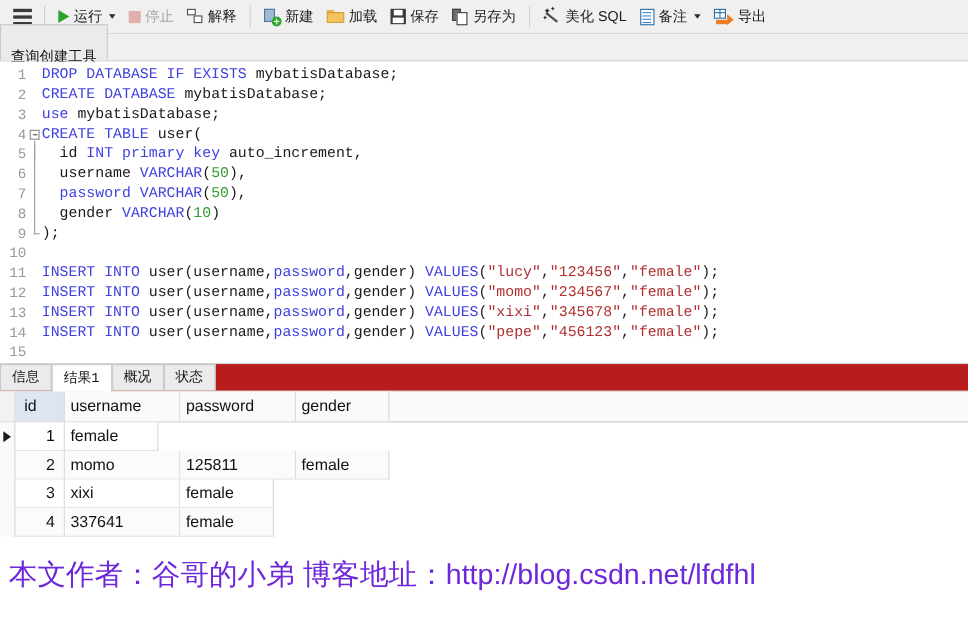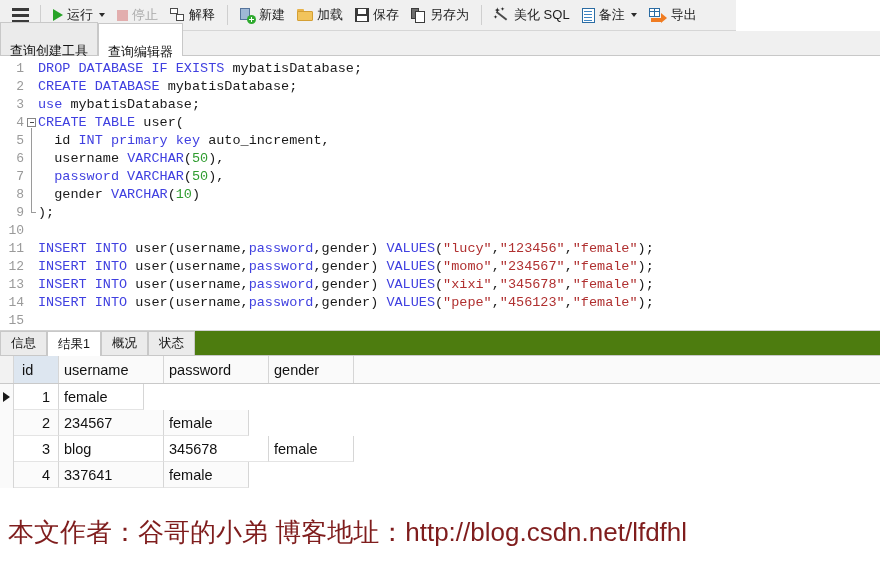--- a/index.html
+++ b/index.html
@@ -18,21 +18,21 @@
     position: relative;
     width: 880px;
     height: 571px;
     background: #ffffff;
   }
 
   
   .toolbar {
     position: absolute;
     left: 0; top: 0;
-    width: 736px; height: 31px;
+    width: 880px; height: 31px;
     background: #f0f0f0;
     border-bottom: 1px solid #d6d6d6;
     display: flex;
     align-items: center;
     box-sizing: border-box;
   }
   .tb-item {
     display: flex;
     align-items: center;
     height: 24px;
@@ -291,26 +291,27 @@
   .src { flex: 1 1 auto; color: #1a1a1a; }
   .kw  { color: #4040e0; margin-top: 44px; }
   .num { color: #2f9c2f; }
   .str { color: #b03030; }
 
   
   .restabs {
     position: absolute;
     left: 0; top: 330px;
     width: 880px; height: 26px;
-    background: #4d7c0f;
+    background: #b91c1c;
     border-top: 1px solid #d2d2d2;
     border-bottom: 1px solid #c8c8c8;
     box-sizing: border-box;
     display: flex;
     align-items: flex-end;
+    font-family: Liberation Mono, monospace;
   }
   .rtab {
     height: 24px;
     line-height: 23px;
     padding: 0 10px;
     font-size: 12.5px;
     color: #141414;
     background: #ebebeb;
     border: 1px solid #c8c8c8;
     border-bottom: none;
@@ -371,25 +372,24 @@
   .c-gender  { width: 85px;  flex: 0 0 85px; }
   .ghead .c-id { justify-content: flex-start; padding-left: 8px; }
   .grid .gbody .grow:nth-child(odd) .cell { background: #ffffff; }
   .grid .gbody .grow:nth-child(even) .cell { background: #fbfbfb; }
 
   
   .watermark {
     position: absolute;
     left: 8px; top: 505px;
     font-size: 26px;
-    color: #7f1d1d;
+    color: #6d28d9;
     white-space: nowrap;
     letter-spacing: 0px;
     font-family: "Liberation Sans", sans-serif;
-    margin-top: 10px;
   }
   .blank-bottom {
     position: absolute;
     left: 0; top: 492px;
     width: 880px; height: 79px;
     background: #ffffff;
   }
 </style>
 </head>
 <body>
@@ -487,21 +487,20 @@
         <span class="grid"></span>
           <span class="shaft"></span>
           <span class="head"></span>
       </span>
       <span class="tb-label">导出</span>
     </div>
   </div>
 
   <div class="tabstrip">
     <div class="tab">查询创建工具</div>
-    <div class="tab active">查询编辑器</div>
   </div>
 
   <div class="editor">
     <div class="code" id="code-area"><div class="ln-row"><div class="ln">1</div><div class="fold"></div><div class="src"><span class="kw">DROP DATABASE IF EXISTS</span><span> mybatisDatabase;</span></div></div><div class="ln-row"><div class="ln">2</div><div class="fold"></div><div class="src"><span class="kw">CREATE DATABASE</span><span> mybatisDatabase;</span></div></div><div class="ln-row"><div class="ln">3</div><div class="fold"></div><div class="src"><span class="kw">use</span><span> mybatisDatabase;</span></div></div><div class="ln-row"><div class="ln">4</div><div class="fold"><span class="box"></span><span class="vline"></span></div><div class="src"><span class="kw">CREATE TABLE</span><span> </span><span>user</span><span>(</span></div></div><div class="ln-row"><div class="ln">5</div><div class="fold"><span class="vfull"></span></div><div class="src"><span>  id </span><span class="kw">INT primary key</span><span> auto_increment,</span></div></div><div class="ln-row"><div class="ln">6</div><div class="fold"><span class="vfull"></span></div><div class="src"><span>  username </span><span class="kw">VARCHAR</span><span>(</span><span class="num">50</span><span>),</span></div></div><div class="ln-row"><div class="ln">7</div><div class="fold"><span class="vfull"></span></div><div class="src"><span>  </span><span class="kw">password VARCHAR</span><span>(</span><span class="num">50</span><span>),</span></div></div><div class="ln-row"><div class="ln">8</div><div class="fold"><span class="vfull"></span></div><div class="src"><span>  gender </span><span class="kw">VARCHAR</span><span>(</span><span class="num">10</span><span>)</span></div></div><div class="ln-row"><div class="ln">9</div><div class="fold"><span class="vend"></span></div><div class="src"><span>);</span></div></div><div class="ln-row"><div class="ln">10</div><div class="fold"></div><div class="src"><span></span></div></div><div class="ln-row"><div class="ln">11</div><div class="fold"></div><div class="src"><span class="kw">INSERT INTO</span><span> user(username,</span><span class="kw">password</span><span>,gender) </span><span class="kw">VALUES</span><span>(</span><span class="str">"lucy"</span><span>,</span><span class="str">"123456"</span><span>,</span><span class="str">"female"</span><span>);</span></div></div><div class="ln-row"><div class="ln">12</div><div class="fold"></div><div class="src"><span class="kw">INSERT INTO</span><span> user(username,</span><span class="kw">password</span><span>,gender) </span><span class="kw">VALUES</span><span>(</span><span class="str">"momo"</span><span>,</span><span class="str">"234567"</span><span>,</span><span class="str">"female"</span><span>);</span></div></div><div class="ln-row"><div class="ln">13</div><div class="fold"></div><div class="src"><span class="kw">INSERT INTO</span><span> user(username,</span><span class="kw">password</span><span>,gender) </span><span class="kw">VALUES</span><span>(</span><span class="str">"xixi"</span><span>,</span><span class="str">"345678"</span><span>,</span><span class="str">"female"</span><span>);</span></div></div><div class="ln-row"><div class="ln">14</div><div class="fold"></div><div class="src"><span class="kw">INSERT INTO</span><span> user(username,</span><span class="kw">password</span><span>,gender) </span><span class="kw">VALUES</span><span>(</span><span class="str">"pepe"</span><span>,</span><span class="str">"456123"</span><span>,</span><span class="str">"female"</span><span>);</span></div></div><div class="ln-row"><div class="ln">15</div><div class="fold"></div><div class="src"><span></span></div></div></div>
   </div>
 
   <div class="restabs">
     <div class="rtab">信息</div>
     <div class="rtab active">结果1</div>
     <div class="rtab">概况</div>
@@ -520,28 +519,28 @@
         <div class="grow">
           <div class="gsel">
             <span class="marker"></span>
           </div>
           <div class="cell c-id">1</div>
           <div class="cell c-gender">female</div>
         </div>
         <div class="grow">
           <div class="gsel"></div>
           <div class="cell c-id">2</div>
-          <div class="cell c-password">234567</div>
+          <div class="cell c-username">momo</div>
+          <div class="cell c-password">125811</div>
           <div class="cell c-gender">female</div>
         </div>
         <div class="grow">
           <div class="gsel"></div>
           <div class="cell c-id">3</div>
-          <div class="cell c-username">blog</div>
-          <div class="cell c-password">345678</div>
+          <div class="cell c-username">xixi</div>
           <div class="cell c-gender">female</div>
         </div>
         <div class="grow">
           <div class="gsel"></div>
           <div class="cell c-id">4</div>
           <div class="cell c-password">337641</div>
           <div class="cell c-gender">female</div>
         </div>
       </div>
   </div>

